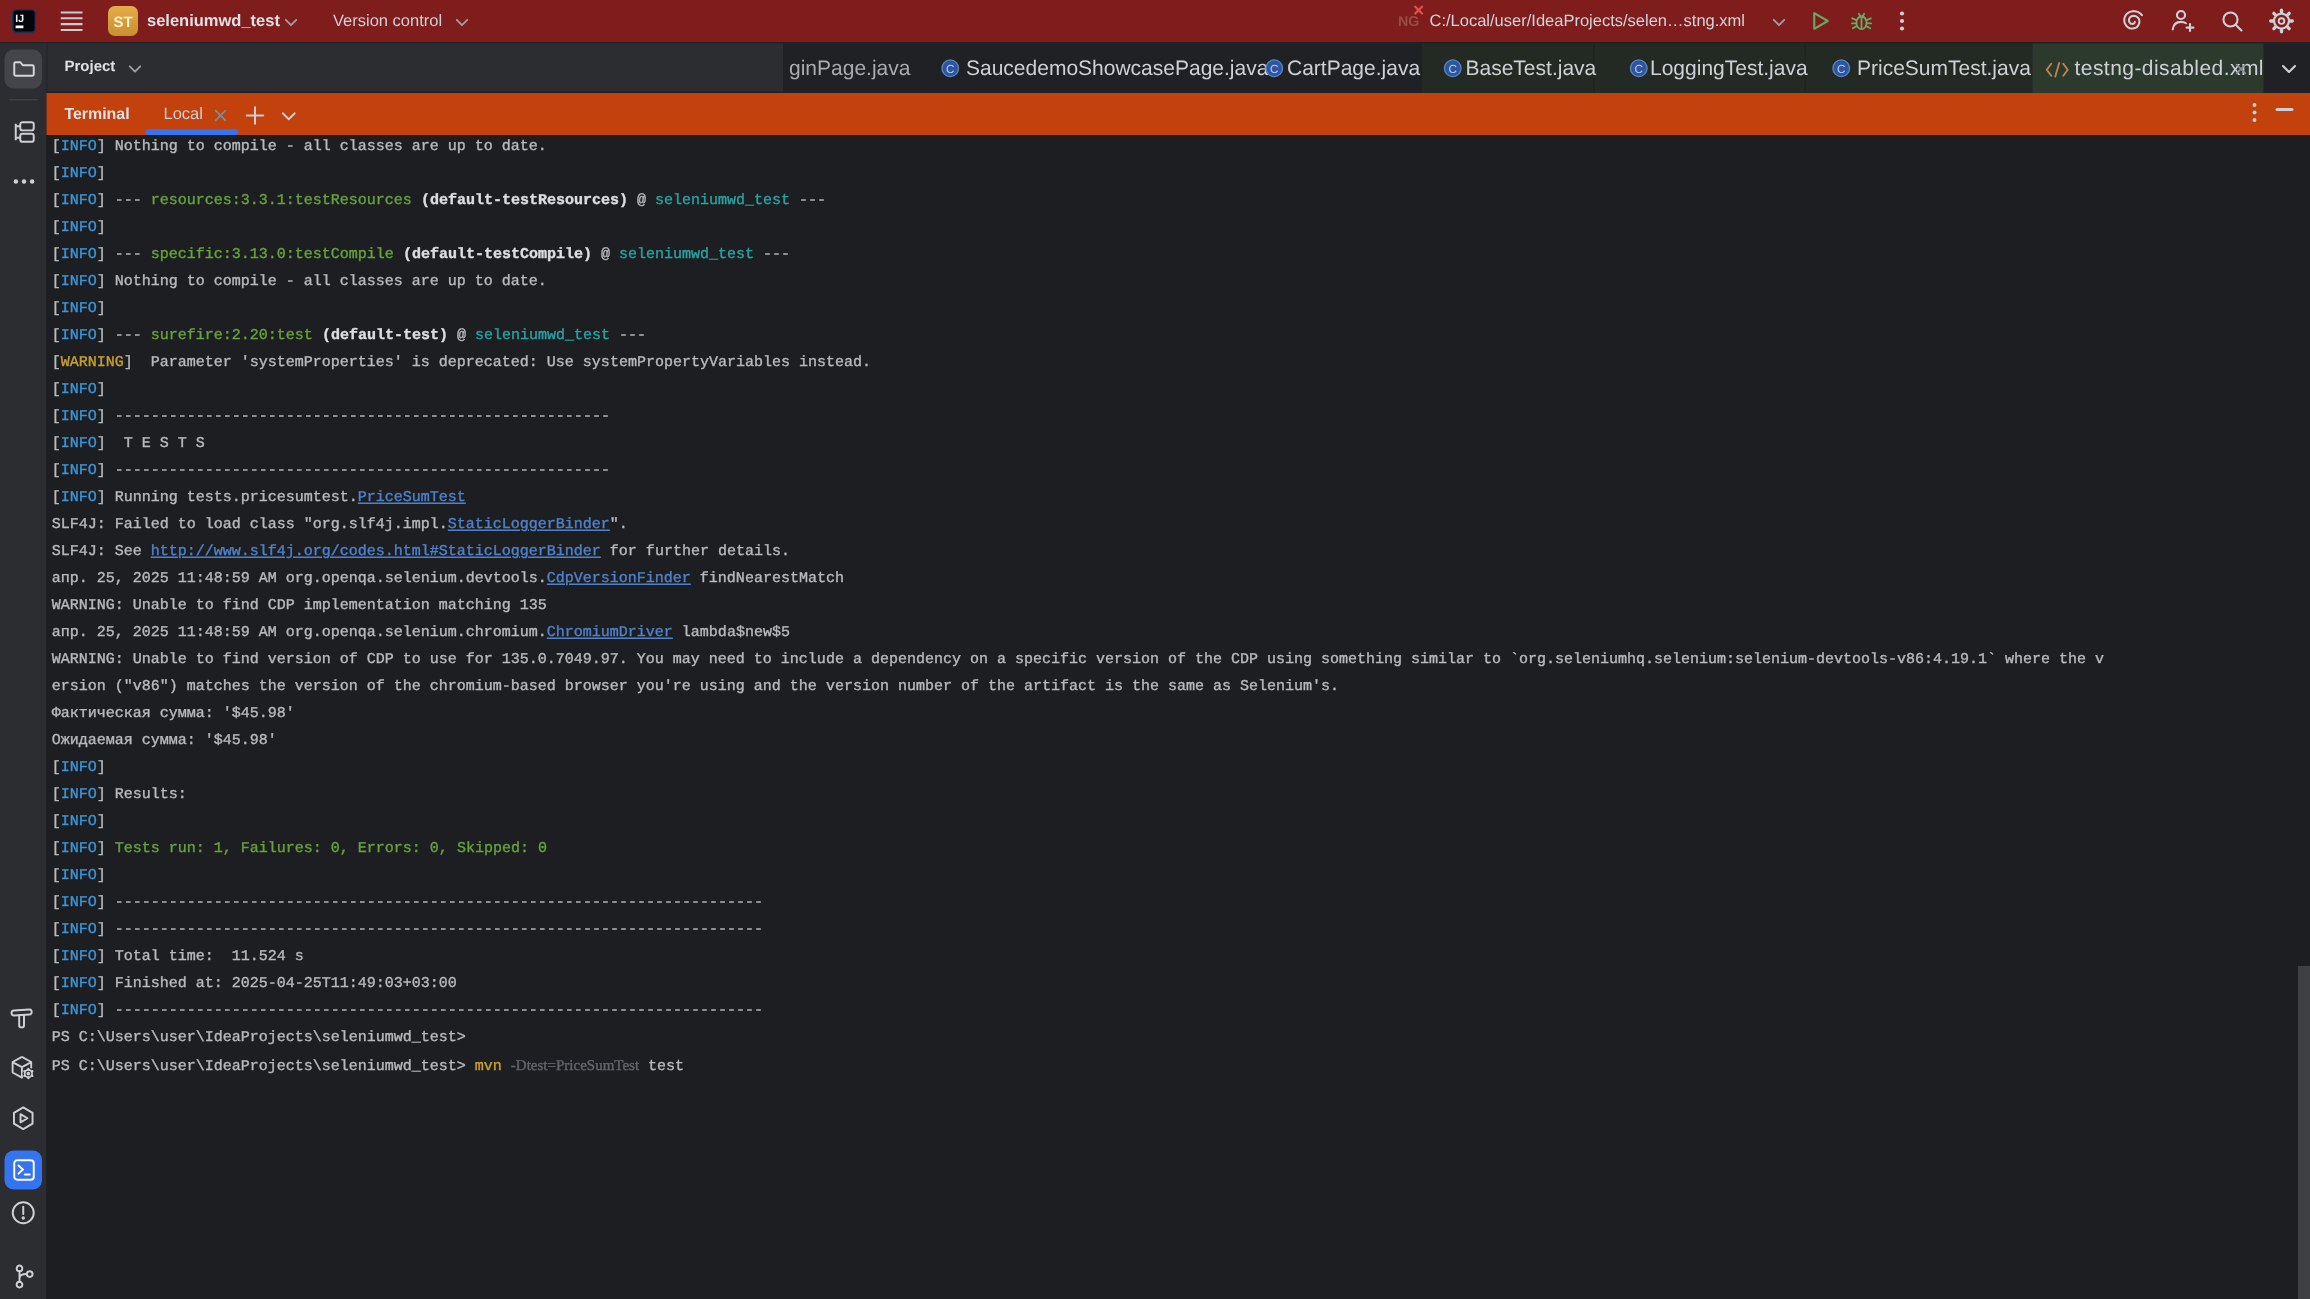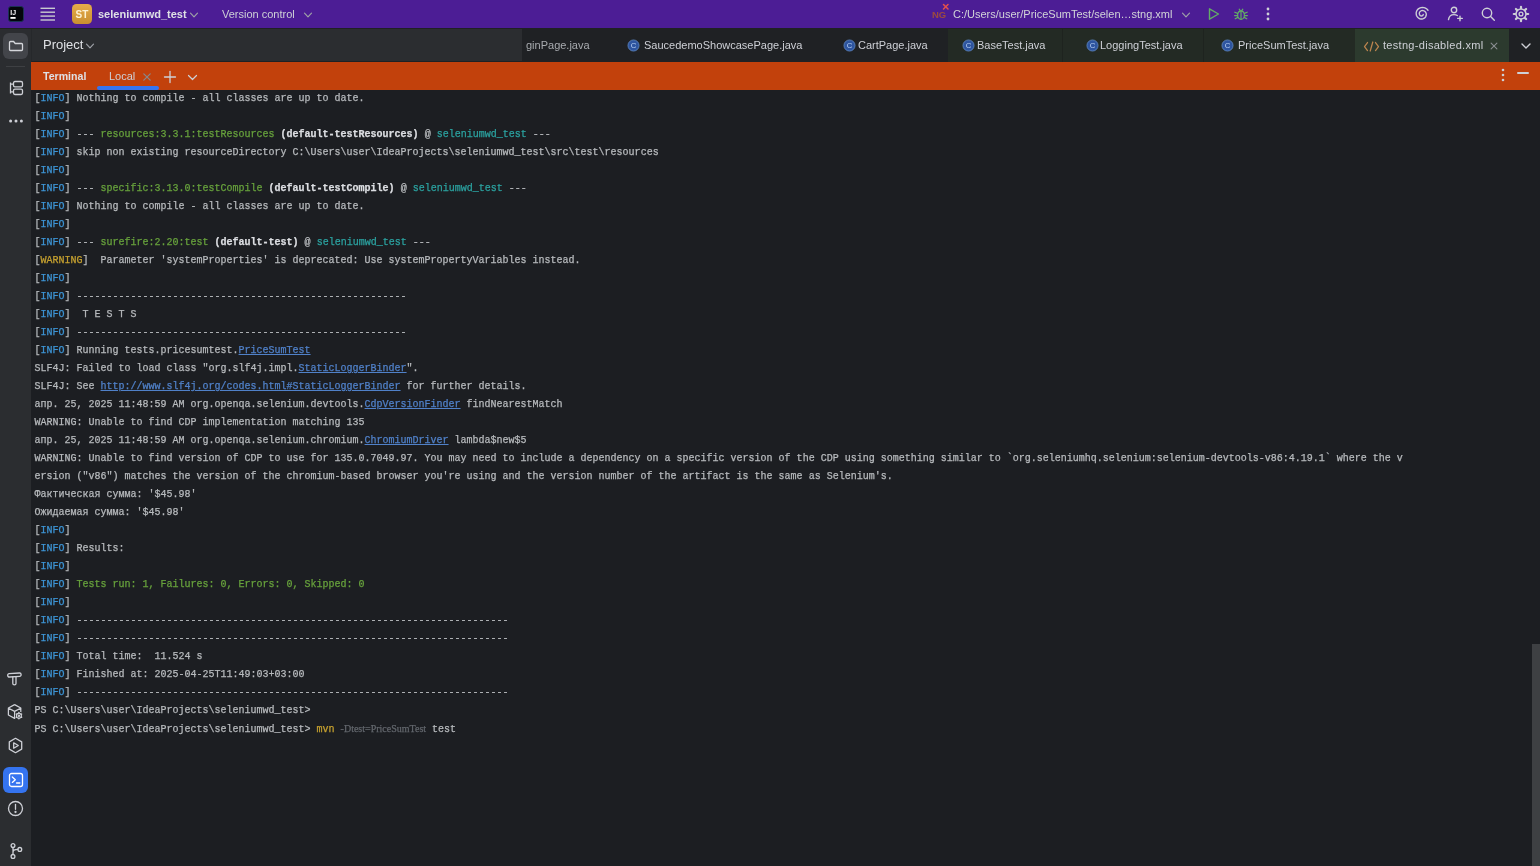--- a/index.html
+++ b/index.html
@@ -1,32 +1,32 @@
 <!DOCTYPE html>
 <html><head><meta charset="utf-8"><style>
 *{margin:0;padding:0;box-sizing:border-box}
 html,body{width:1540px;height:866px;background:#1c1e22;overflow:hidden}
 body{font-family:"Liberation Sans",sans-serif;position:relative;font-size:11px;color:#ced0d6}
 svg{display:block;position:absolute}
-#titlebar{position:absolute;left:0;top:0;width:1540px;height:29px;background:#4c1d95;border-bottom:1px solid #1f2124}
+#titlebar{position:absolute;left:0;top:0;width:1540px;height:29px;background:#7f1d1d;border-bottom:1px solid #1f2124}
 #actbar{position:absolute;left:0;top:29px;width:31px;height:837px;background:#2b2d30}
 #projhdr{position:absolute;left:31px;top:29px;width:491px;height:33px;background:#2b2d30;border-bottom:1px solid #1f2124;border-left:1px solid #26282b}
 #tabbar{position:absolute;left:522px;top:29px;width:1018px;height:33px;background:#1f2124}
 #termhdr{position:absolute;left:31px;top:62px;width:1509px;height:28px;background:#c2410c}
 #term{position:absolute;left:31px;top:90px;width:1346px;height:776px;background:#1c1e22;font-family:"Liberation Mono",monospace;font-size:10px;line-height:18px;color:#b7babd;padding-left:3.5px;-webkit-text-stroke:0.25px currentColor}
 #term div{height:18px;white-space:pre;overflow:visible}
 #term i{color:#3d95d6;font-style:normal}
 #term s{color:#67a23c;text-decoration:none}
 #term em{color:#2ba2a0;font-style:normal}
 #term var{color:#c5a02f;font-style:normal}
 #term u{color:#5081c9}
 #term b{color:#dcdee2;font-weight:bold}
 #term kbd{color:#62666c;font-family:Liberation Serif, serif}
 .ttl{position:absolute;top:0;height:29px;line-height:29px;white-space:nowrap}
-.tabtxt{position:absolute;top:0;height:33px;line-height:33px;white-space:nowrap;font-size:11px;color:#ced0d6}
+.tabtxt{position:absolute;top:0;height:33px;line-height:33px;white-space:nowrap;font-size:14px;color:#ced0d6}
 .chev{stroke:#9da0a6;stroke-width:1.2;fill:none;stroke-linecap:round;stroke-linejoin:round}
 </style></head><body>
 <div id="titlebar">
 <svg width="16" height="16" style="left:8px;top:6px" viewBox="0 0 16 16">
       <rect x="0.5" y="0.5" width="15" height="15" rx="2.5" fill="#04060b" stroke="#1c3254" stroke-width="1"></rect>
       <text x="2.2" y="8.6" font-family="Liberation Sans" font-size="7" font-weight="bold" fill="#f2f3f5">IJ</text>
       <rect x="2.4" y="11" width="5.2" height="1.8" fill="#fff"></rect>
     </svg>
 <svg width="18" height="16" style="left:39px;top:6px" viewBox="0 0 18 16">
       <g stroke="#c9cbcf" stroke-width="1.4">
@@ -54,21 +54,21 @@
 <svg width="12" height="12" style="left:302px;top:9px" viewBox="0 0 12 12">
       <path class="chev" d="M2.5 4.2 L6 7.8 L9.5 4.2"></path>
     </svg>
 <svg width="20" height="24" style="left:930px;top:2px" viewBox="0 0 20 24">
       <text x="2" y="15.5" font-family="Liberation Sans" font-size="9.5" font-weight="bold" fill="#9c4b40">NG</text>
       <g stroke="#e4504c" stroke-width="1.5" stroke-linecap="round">
         <line x1="13.5" y1="2.5" x2="18" y2="7"></line>
         <line x1="18" y1="2.5" x2="13.5" y2="7"></line>
       </g>
     </svg>
-<span class="ttl" style="left:953px;color:#d2d4d8">C:/Users/user/PriceSumTest/selen…stng.xml</span>
+<span class="ttl" style="left:953px;color:#d2d4d8">C:/Local/user/IdeaProjects/selen…stng.xml</span>
 <svg width="12" height="12" style="left:1180px;top:9px" viewBox="0 0 12 12">
       <path class="chev" d="M2.5 4.2 L6 7.8 L9.5 4.2"></path>
     </svg>
 <svg width="16" height="16" style="left:1205px;top:6px" viewBox="0 0 16 16">
       <path d="M4.5 2.8 V13.2 L13.5 8 Z" fill="none" stroke="#63ab67" stroke-width="1.4" stroke-linejoin="round"></path>
     </svg>
 <svg width="16" height="16" style="left:1233px;top:6px" viewBox="0 0 16 16">
       <g fill="none" stroke="#63ab67" stroke-width="1.2" stroke-linecap="round">
         <ellipse cx="8" cy="9.2" rx="3.4" ry="4.2"></ellipse>
         <path d="M5.8 5.9 Q8 4 10.2 5.9"></path>
@@ -186,21 +186,21 @@
 <svg width="16" height="18" style="left:8px;top:813px" viewBox="0 0 16 18">
       <g fill="none" stroke="#ced0d6" stroke-width="1.3" stroke-linecap="round">
         <circle cx="5" cy="3.6" r="1.9"></circle>
         <circle cx="11.8" cy="7.4" r="1.9"></circle>
         <circle cx="5" cy="14.4" r="1.9"></circle>
         <path d="M5 5.5 V12.5 M5 10.2 C5 7.8 7.5 7.4 9.9 7.4"></path>
       </g>
     </svg>
 </div>
 <div id="projhdr">
-<span style="position:absolute;left:11px;top:0;height:32px;line-height:32px;font-weight:normal;font-size:13px;color:#dfe1e5">Project</span>
+<span style="position:absolute;left:11px;top:0;height:32px;line-height:32px;font-weight:bold;font-size:10px;color:#dfe1e5">Project</span>
 <svg width="12" height="12" style="left:52px;top:11px" viewBox="0 0 12 12">
       <path class="chev" d="M2.5 4.2 L6 7.8 L9.5 4.2"></path>
     </svg>
 </div>
 <div id="tabbar">
 <div style="position:absolute;left:426px;top:0;width:407px;height:33px;background:#232a24"></div>
 <div style="position:absolute;left:833px;top:0;width:154px;height:33px;background:#2c3a2e"></div>
     <div style="position:absolute;left:540px;top:0;width:1px;height:33px;background:#1e231f"></div>
     <div style="position:absolute;left:681px;top:0;width:1px;height:33px;background:#1e231f"></div>
 <span class="tabtxt" style="left:4px;color:#a8abaf">ginPage.java</span>
@@ -272,21 +272,20 @@
         <circle cx="5" cy="8" r="1.3"></circle>
         <circle cx="5" cy="13" r="1.3"></circle>
       </g>
     </svg>
 <div style="position:absolute;left:1486px;top:10px;width:12px;height:2px;background:#ced0d6;border-radius:1px"></div>
 </div>
 <div id="term">
 <div>[<i>INFO</i>] Nothing to compile - all classes are up to date.</div>
 <div>[<i>INFO</i>]</div>
 <div>[<i>INFO</i>] --- <s>resources:3.3.1:testResources</s> <b>(default-testResources)</b> @ <em>seleniumwd_test</em> ---</div>
-<div>[<i>INFO</i>] skip non existing resourceDirectory C:\Users\user\IdeaProjects\seleniumwd_test\src\test\resources</div>
 <div>[<i>INFO</i>]</div>
 <div>[<i>INFO</i>] --- <s>specific:3.13.0:testCompile</s> <b>(default-testCompile)</b> @ <em>seleniumwd_test</em> ---</div>
 <div>[<i>INFO</i>] Nothing to compile - all classes are up to date.</div>
 <div>[<i>INFO</i>]</div>
 <div>[<i>INFO</i>] --- <s>surefire:2.20:test</s> <b>(default-test)</b> @ <em>seleniumwd_test</em> ---</div>
 <div>[<var>WARNING</var>]  Parameter 'systemProperties' is deprecated: Use systemPropertyVariables instead.</div>
 <div>[<i>INFO</i>]</div>
 <div>[<i>INFO</i>] -------------------------------------------------------</div>
 <div>[<i>INFO</i>]  T E S T S</div>
 <div>[<i>INFO</i>] -------------------------------------------------------</div>

